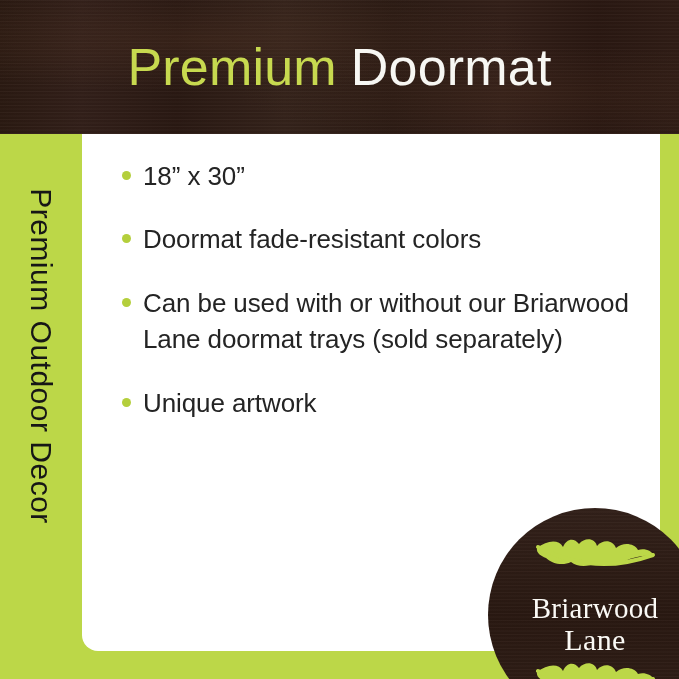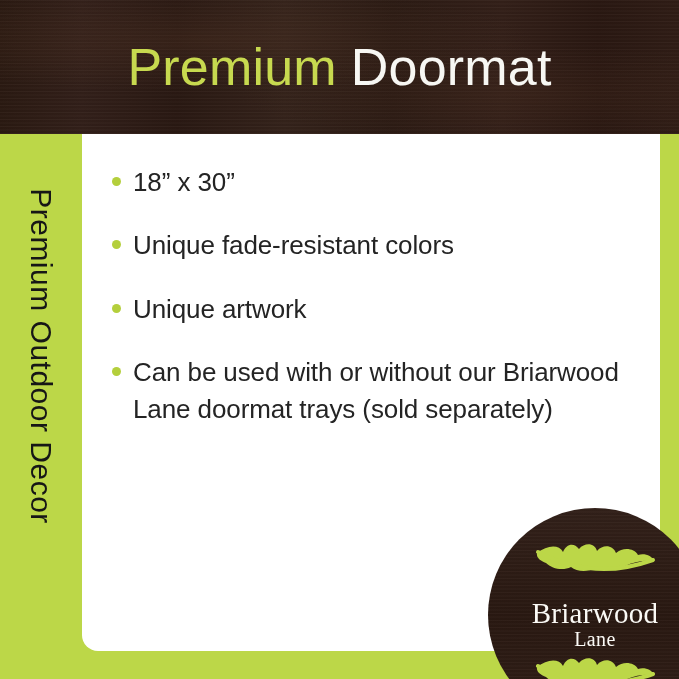--- a/index.html
+++ b/index.html
@@ -112,24 +112,23 @@
     white-space: nowrap;
     font-size: 30px;
     color: #161616;
     letter-spacing: 0.5px;
     margin-top: 205px;
   }
 
   
   .bullet-list {
     position: absolute;
-    left: 112px;
+    left: 122px;
     top: 158px;
     width: 510px;
-    margin-top: 6px;
   }
   .bullet-row {
     position: relative;
     display: flex;
     align-items: flex-start;
     margin-bottom: 27px;
   }
   .bullet-dot {
     flex: 0 0 auto;
     width: 9px;
@@ -187,21 +186,21 @@
     color: #fbfaf6;
     font-size: 29px;
     line-height: 1.04;
     letter-spacing: 0.3px;
     text-align: center;
     margin-top: 16px;
   }
   .logo-sub {
     font-family: "Liberation Serif", serif;
     color: #fbfaf6;
-    font-size: 20px;
+    font-size: 30px;
     line-height: 1.12;
     letter-spacing: 0.4px;
     text-align: left;
   }
 </style>
 </head>
 <body>
 
 <div id="canvas">
 
@@ -220,29 +219,29 @@
     <span>Premium Outdoor Decor</span>
   </div>
 
   <div class="bullet-list">
     <div class="bullet-row">
       <span class="bullet-dot"></span>
       <span class="bullet-text">18” x 30”</span>
     </div>
     <div class="bullet-row">
       <span class="bullet-dot"></span>
-      <span class="bullet-text">Unique fade-resistant colors</span>
+      <span class="bullet-text">Doormat fade-resistant colors</span>
+    </div>
+    <div class="bullet-row">
+      <span class="bullet-dot"></span>
+      <span class="bullet-text">Can be used with or without our Briarwood Lane doormat trays (sold separately)</span>
     </div>
     <div class="bullet-row">
       <span class="bullet-dot"></span>
       <span class="bullet-text">Unique artwork</span>
-    </div>
-    <div class="bullet-row">
-      <span class="bullet-dot"></span>
-      <span class="bullet-text">Can be used with or without our Briarwood Lane doormat trays (sold separately)</span>
     </div>
   </div>
 
   <div class="logo-badge">
     <div class="logo-inner">
 
       <span class="logo-leaf-top">
         <svg width="124" height="36" viewBox="0 0 124 36" aria-hidden="true">
           <path d="M4 13 C14 5, 26 4, 30 12 C33 4, 41 2, 46 9 C52 2, 62 3, 64 11
                    C70 4, 80 5, 83 13 C90 7, 101 8, 105 15

